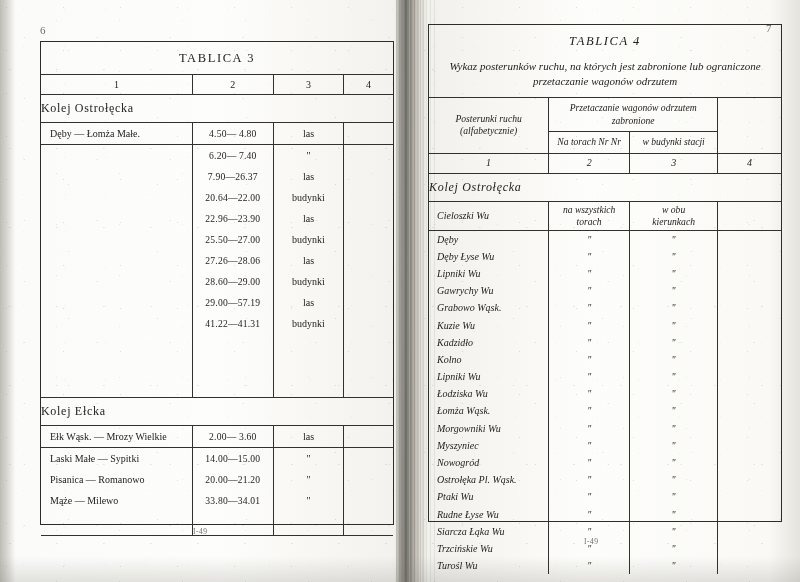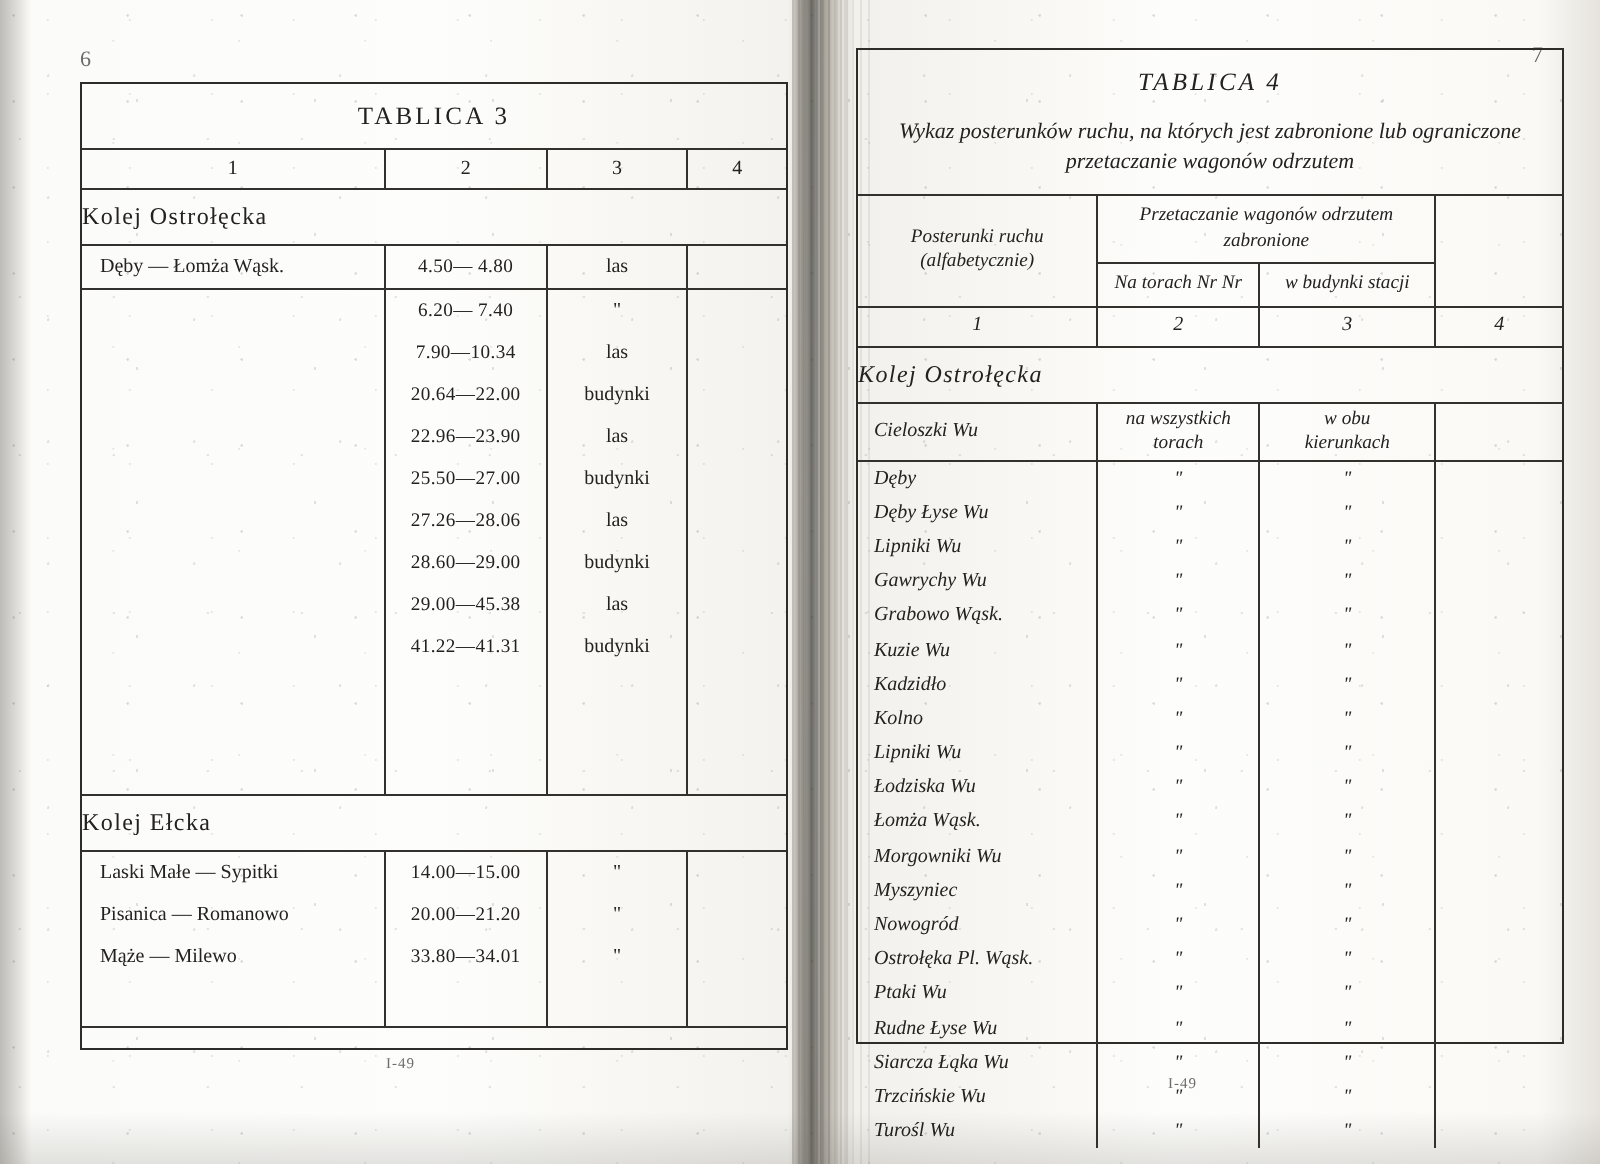--- a/index.html
+++ b/index.html
@@ -157,34 +157,34 @@
         <td class="colnum nb-left">1</td>
         <td class="colnum">2</td>
         <td class="colnum">3</td>
         <td class="colnum nb-right">4</td>
       </tr>
 
       <tr>
         <td class="grouphead nb-left nb-right" colspan="4">Kolej Ostrołęcka</td>
       </tr>
       <tr>
-        <td class="cell-name nb-left">Dęby — Łomża Wąsk.</td>
+        <td class="cell-name nb-left">Dęby — Łomża Małe.</td>
         <td class="cell-km">4.50— 4.80</td>
         <td class="cell-kind">las</td>
         <td class="cell-blank nb-right"></td>
       </tr>
       <tr>
         <td class="cell-name nb-left nb-top nb-bottom"></td>
         <td class="cell-km nb-top nb-bottom">6.20— 7.40</td>
         <td class="cell-kind nb-top nb-bottom">"</td>
         <td class="cell-blank nb-right nb-top nb-bottom"></td>
       </tr>
       <tr>
         <td class="cell-name nb-left nb-top nb-bottom"></td>
-        <td class="cell-km nb-top nb-bottom">7.90—10.34</td>
+        <td class="cell-km nb-top nb-bottom">7.90—26.37</td>
         <td class="cell-kind nb-top nb-bottom">las</td>
         <td class="cell-blank nb-right nb-top nb-bottom"></td>
       </tr>
       <tr>
         <td class="cell-name nb-left nb-top nb-bottom"></td>
         <td class="cell-km nb-top nb-bottom">20.64—22.00</td>
         <td class="cell-kind nb-top nb-bottom">budynki</td>
         <td class="cell-blank nb-right nb-top nb-bottom"></td>
       </tr>
       <tr>
@@ -206,21 +206,21 @@
         <td class="cell-blank nb-right nb-top nb-bottom"></td>
       </tr>
       <tr>
         <td class="cell-name nb-left nb-top nb-bottom"></td>
         <td class="cell-km nb-top nb-bottom">28.60—29.00</td>
         <td class="cell-kind nb-top nb-bottom">budynki</td>
         <td class="cell-blank nb-right nb-top nb-bottom"></td>
       </tr>
       <tr>
         <td class="cell-name nb-left nb-top nb-bottom"></td>
-        <td class="cell-km nb-top nb-bottom">29.00—45.38</td>
+        <td class="cell-km nb-top nb-bottom">29.00—57.19</td>
         <td class="cell-kind nb-top nb-bottom">las</td>
         <td class="cell-blank nb-right nb-top nb-bottom"></td>
       </tr>
       <tr>
         <td class="cell-name nb-left nb-top nb-bottom"></td>
         <td class="cell-km nb-top nb-bottom">41.22—41.31</td>
         <td class="cell-kind nb-top nb-bottom">budynki</td>
         <td class="cell-blank nb-right nb-top nb-bottom"></td>
       </tr>
       <tr>
@@ -237,20 +237,26 @@
       </tr>
       <tr>
         <td class="cell-name nb-left nb-top"></td>
         <td class="cell-km nb-top"></td>
         <td class="cell-kind nb-top"></td>
         <td class="cell-blank nb-right nb-top"></td>
       </tr>
 
       <tr>
         <td class="grouphead nb-left nb-right" colspan="4">Kolej Ełcka</td>
+      </tr>
+      <tr>
+        <td class="cell-name nb-left">Ełk Wąsk. — Mrozy Wielkie</td>
+        <td class="cell-km">2.00— 3.60</td>
+        <td class="cell-kind">las</td>
+        <td class="cell-blank nb-right"></td>
       </tr>
       <tr>
         <td class="cell-name nb-left nb-top nb-bottom">Laski Małe — Sypitki</td>
         <td class="cell-km nb-top nb-bottom">14.00—15.00</td>
         <td class="cell-kind nb-top nb-bottom">"</td>
         <td class="cell-blank nb-right nb-top nb-bottom"></td>
       </tr>
       <tr>
         <td class="cell-name nb-left nb-top nb-bottom">Pisanica — Romanowo</td>
         <td class="cell-km nb-top nb-bottom">20.00—21.20</td>

